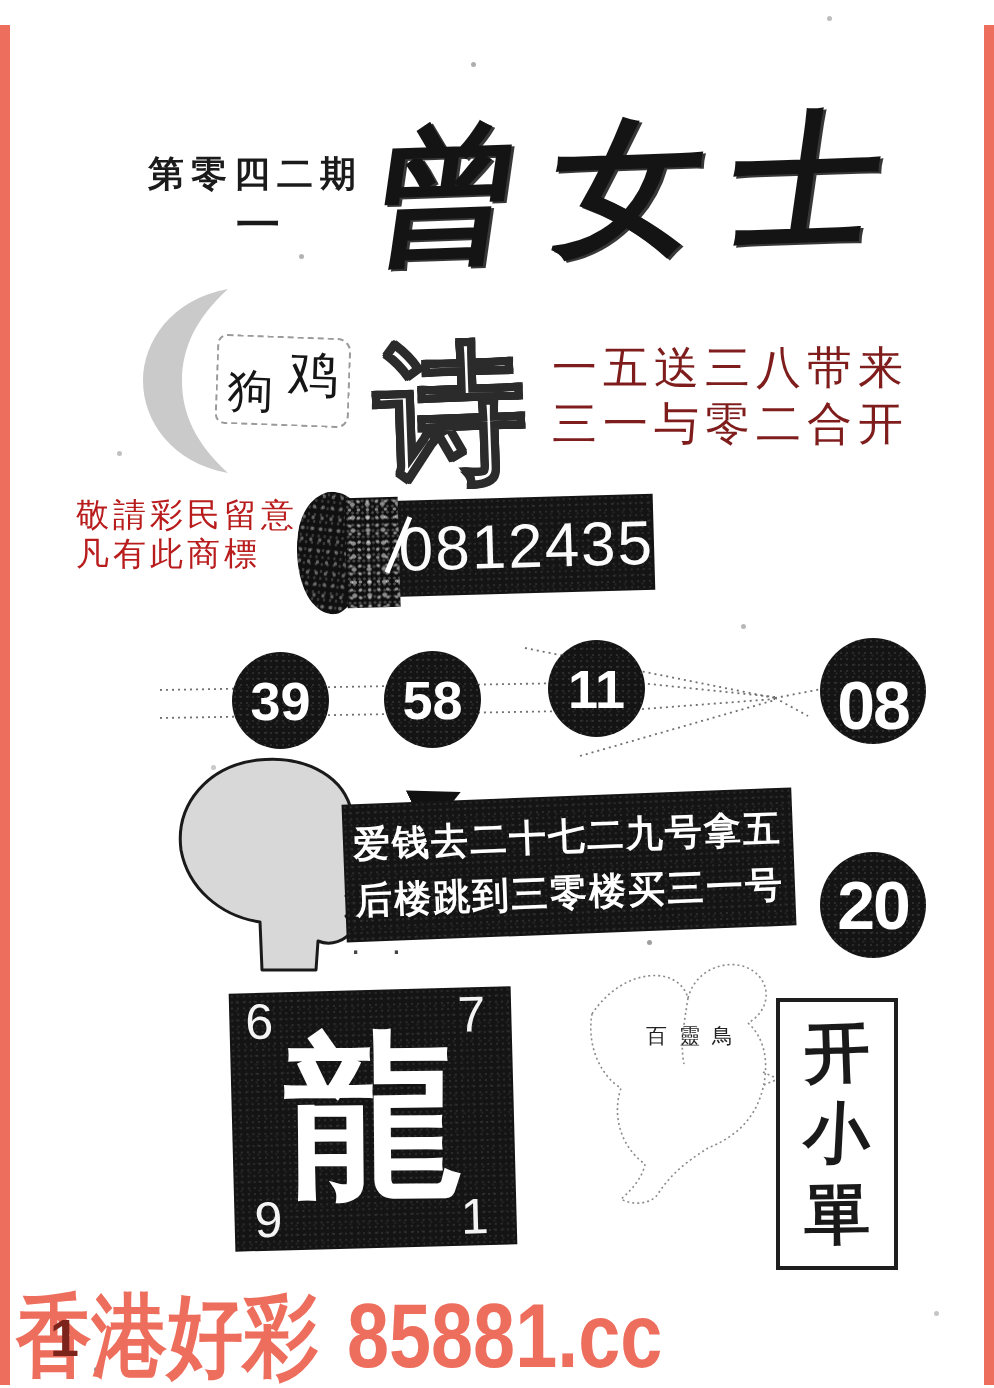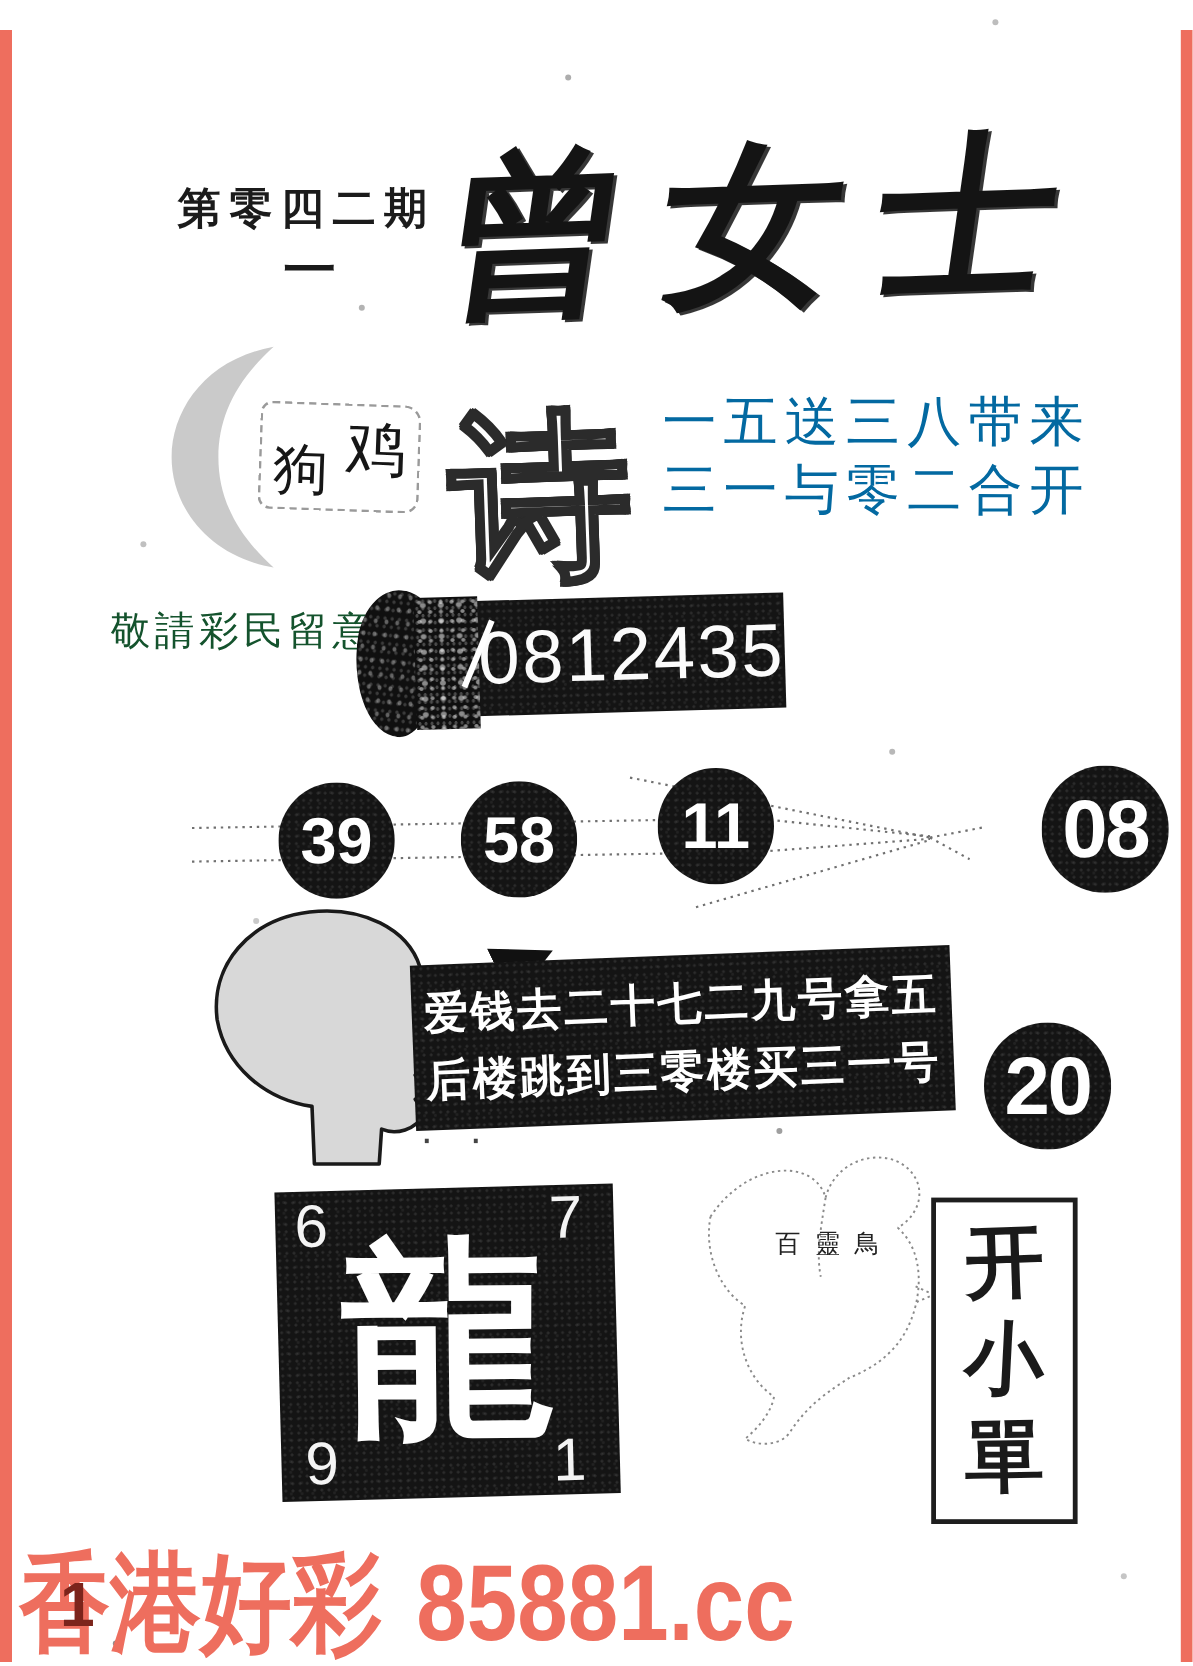--- a/index.html
+++ b/index.html
@@ -32,26 +32,26 @@
   .ribbon .w2{font-size:50px;transform:translateY(-8px);}
 
   
   .poem-char{left:376px;top:316px;font-size:150px;font-family:"Liberation Serif",serif;
              color:#ffffff;font-weight:700;transform:rotate(-2deg);
              -webkit-text-stroke:3px #2b2b2b;
              text-shadow:2px 0 #2b2b2b,-2px 0 #2b2b2b,0 2px #2b2b2b,0 -2px #2b2b2b,
                          2px 2px #2b2b2b,-2px -2px #2b2b2b,2px -2px #2b2b2b,-2px 2px #2b2b2b;}
 
   
-  .verse{left:552px;top:324px;font-family:"Liberation Serif",serif;font-size:45px;
-         letter-spacing:6px;line-height:56px;color:#0369a1;white-space:nowrap;}
-
-  
-  .notice{left:92px;top:496px;font-family:"Liberation Serif",serif;font-size:33px;
-          letter-spacing:4px;line-height:39px;color:#14532d;white-space:nowrap;margin-top:12px;}
+  .verse{left:552px;top:340px;font-family:"Liberation Serif",serif;font-size:45px;
+         letter-spacing:6px;line-height:56px;color:#7f1d1d;white-space:nowrap;}
+
+  
+  .notice{left:76px;top:496px;font-family:"Liberation Serif",serif;font-size:33px;
+          letter-spacing:4px;line-height:39px;color:#b91c1c;white-space:nowrap;}
   .seal{left:296px;top:492px;width:72px;height:122px;transform:rotate(6deg);
         background-color:#101010;border-radius:45% 55% 42% 58% / 38% 46% 54% 62%;
         background-image:radial-gradient(rgba(255,255,255,.35) 1.2px,transparent 2px),
                          radial-gradient(rgba(255,255,255,.18) 1px,transparent 1.6px);
         background-size:9px 11px,6px 7px;}
 
   
   .code-bar{left:346px;top:498px;width:308px;height:96px;transform:rotate(-1.6deg);
             display:flex;align-items:center;}
   .ink{background-color:#141414;
@@ -146,20 +146,21 @@
 
   <div class="abs poem-char">诗</div>
 
   <div class="abs verse">
     <div>一五送三八带来</div>
     <div>三一与零二合开</div>
   </div>
 
   <div class="abs notice">
     <div>敬請彩民留意</div>
+    <div>凡有此商標</div>
   </div>
   <div class="abs seal"></div>
 
   <div class="abs code-bar ink">
     <div class="logo-zone"></div>
     <div class="code-digits">0812435</div>
   </div>
 
   <svg class="abs" style="left:150px;top:618px;" width="680" height="170" viewBox="0 0 680 170">
     <g stroke="#707070" stroke-width="1.8" stroke-dasharray="2 4" fill="none">
@@ -176,21 +177,21 @@
   <div class="abs ball small ink" style="left:232px;top:652px;">
     <span>39</span>
   </div>
   <div class="abs ball small ink" style="left:384px;top:651px;">
     <span>58</span>
   </div>
   <div class="abs ball small ink" style="left:548px;top:640px;">
     <span>11</span>
   </div>
 
-  <div class="abs ball big ink" style="left:868px;top:638px;">
+  <div class="abs ball big ink" style="left:820px;top:638px;align-items:flex-end;">
     <span>08</span>
   </div>
   <div class="abs ball big ink" style="left:820px;top:852px;">
     <span>20</span>
   </div>
 
   <svg class="abs" style="left:150px;top:752px;" width="340" height="220" viewBox="0 0 340 220">
     <path d="M112,218 L110,170 C70,164 38,136 31,98 C25,52 58,14 108,8 C152,3 190,22 200,54
              C205,67 206,78 202,86 L216,104 L203,110 L212,122 L197,127 L210,138 L196,144
              C204,152 203,160 196,164 L204,176 C196,190 180,194 168,189 L166,218 Z" fill="#d8d8d8" stroke="#1a1a1a" stroke-width="3" stroke-linejoin="round"></path>

